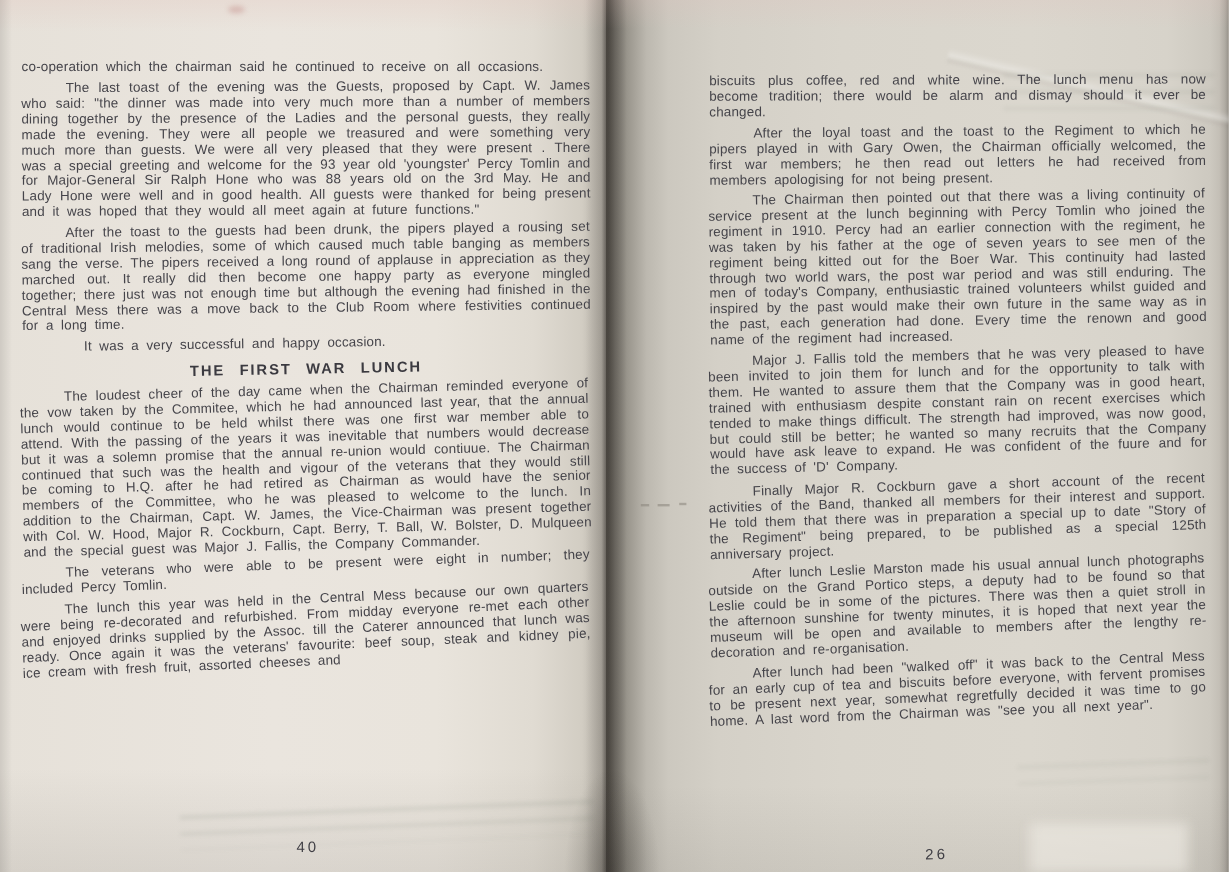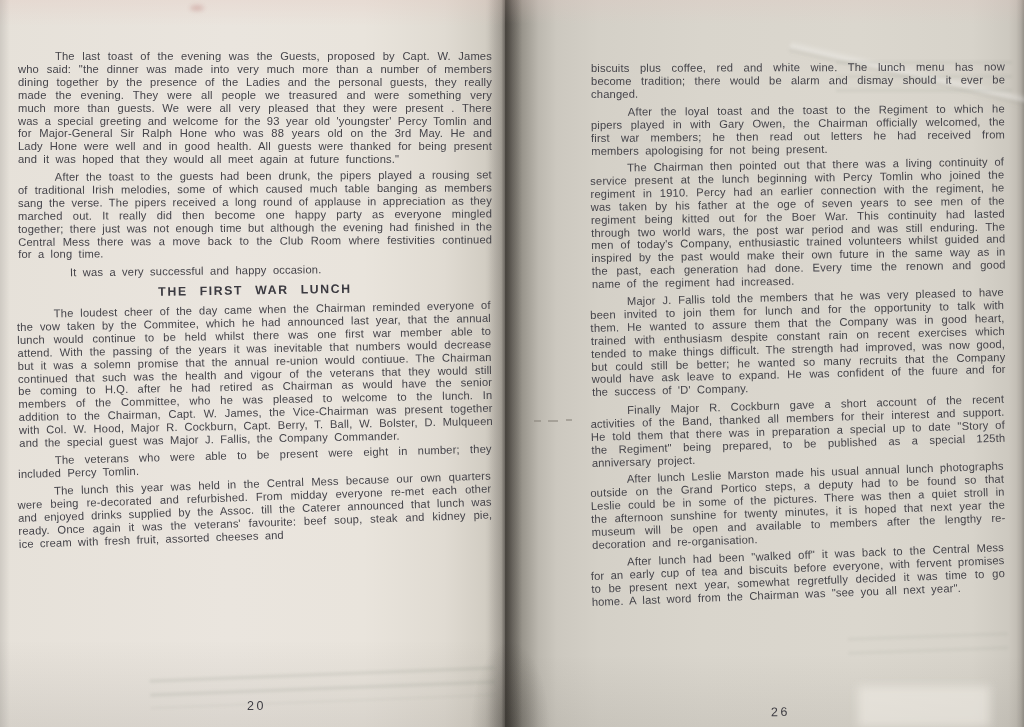--- a/index.html
+++ b/index.html
@@ -92,35 +92,36 @@
   <div class="light-patch-br"></div>
   <div class="ghost g1"></div>
   <div class="ghost g2"></div>
   <div class="ghost g3"></div>
   <div class="mark-dash d1"></div>
   <div class="mark-dash d2"></div>
   <div class="mark-dash d3"></div>
   <div class="smudge-top"></div>
 
   <div class="col col-left">
+    <p class="cont">co-operation which the chairman said he continued to receive on all occasions.</p>
     <p>The last toast of the evening was the Guests, proposed by Capt. W. James who said: "the dinner was made into very much more than a number of members dining together by the presence of the Ladies and the personal guests, they really made the evening. They were all people we treasured and were something very much more than guests. We were all very pleased that they were present . There was a special greeting and welcome for the 93 year old 'youngster' Percy Tomlin and for Major-General Sir Ralph Hone who was 88 years old on the 3rd May. He and Lady Hone were well and in good health. All guests were thanked for being present and it was hoped that they would all meet again at future functions."</p>
     <p>After the toast to the guests had been drunk, the pipers played a rousing set of traditional Irish melodies, some of which caused much table banging as members sang the verse. The pipers received a long round of applause in appreciation as they marched out. It really did then become one happy party as everyone mingled together; there just was not enough time but although the evening had finished in the Central Mess there was a move back to the Club Room where festivities continued for a long time.</p>
     <p class="center-line">It was a very successful and happy occasion.</p>
     <h2>THE FIRST WAR LUNCH</h2>
     <p>The loudest cheer of the day came when the Chairman reminded everyone of the vow taken by the Commitee, which he had announced last year, that the annual lunch would continue to be held whilst there was one first war member able to attend. With the passing of the years it was inevitable that numbers would decrease but it was a solemn promise that the annual re-union would contiuue. The Chairman continued that such was the health and vigour of the veterans that they would still be coming to H.Q. after he had retired as Chairman as would have the senior members of the Committee, who he was pleased to welcome to the lunch. In addition to the Chairman, Capt. W. James, the Vice-Chairman was present together with Col. W. Hood, Major R. Cockburn, Capt. Berry, T. Ball, W. Bolster, D. Mulqueen and the special guest was Major J. Fallis, the Company Commander.</p>
     <p>The veterans who were able to be present were eight in number; they included Percy Tomlin.</p>
     <p>The lunch this year was held in the Central Mess because our own quarters were being re-decorated and refurbished. From midday everyone re-met each other and enjoyed drinks supplied by the Assoc. till the Caterer announced that lunch was ready. Once again it was the veterans' favourite: beef soup, steak and kidney pie, ice cream with fresh fruit, assorted cheeses and</p>
   </div>
 
   <div class="col col-right">
     <p class="cont">biscuits plus coffee, red and white wine. The lunch menu has now become tradition; there would be alarm and dismay should it ever be changed.</p>
     <p>After the loyal toast and the toast to the Regiment to which he pipers played in with Gary Owen, the Chairman officially welcomed, the first war members; he then read out letters he had received from members apologising for not being present.</p>
     <p>The Chairman then pointed out that there was a living continuity of service present at the lunch beginning with Percy Tomlin who joined the regiment in 1910. Percy had an earlier connection with the regiment, he was taken by his father at the oge of seven years to see men of the regiment being kitted out for the Boer War. This continuity had lasted through two world wars, the post war period and was still enduring. The men of today's Company, enthusiastic trained volunteers whilst guided and inspired by the past would make their own future in the same way as in the past, each generation had done. Every time the renown and good name of the regiment had increased.</p>
     <p>Major J. Fallis told the members that he was very pleased to have been invited to join them for lunch and for the opportunity to talk with them. He wanted to assure them that the Company was in good heart, trained with enthusiasm despite constant rain on recent exercises which tended to make things difficult. The strength had improved, was now good, but could still be better; he wanted so many recruits that the Company would have ask leave to expand. He was confident of the fuure and for the success of 'D' Company.</p>
     <p>Finally Major R. Cockburn gave a short account of the recent activities of the Band, thanked all members for their interest and support. He told them that there was in preparation a special up to date "Story of the Regiment" being prepared, to be published as a special 125th anniversary project.</p>
     <p>After lunch Leslie Marston made his usual annual lunch photographs outside on the Grand Portico steps, a deputy had to be found so that Leslie could be in some of the pictures. There was then a quiet stroll in the afternoon sunshine for twenty minutes, it is hoped that next year the museum will be open and available to members after the lengthy re-decoration and re-organisation.</p>
     <p>After lunch had been "walked off" it was back to the Central Mess for an early cup of tea and biscuits before everyone, with fervent promises to be present next year, somewhat regretfully decided it was time to go home. A last word from the Chairman was "see you all next year".</p>
   </div>
 
-  <div class="page-num left">20</div>
+  <div class="page-num left">40</div>
   <div class="page-num right">26</div>
 
 </div>
 
 </body></html>

